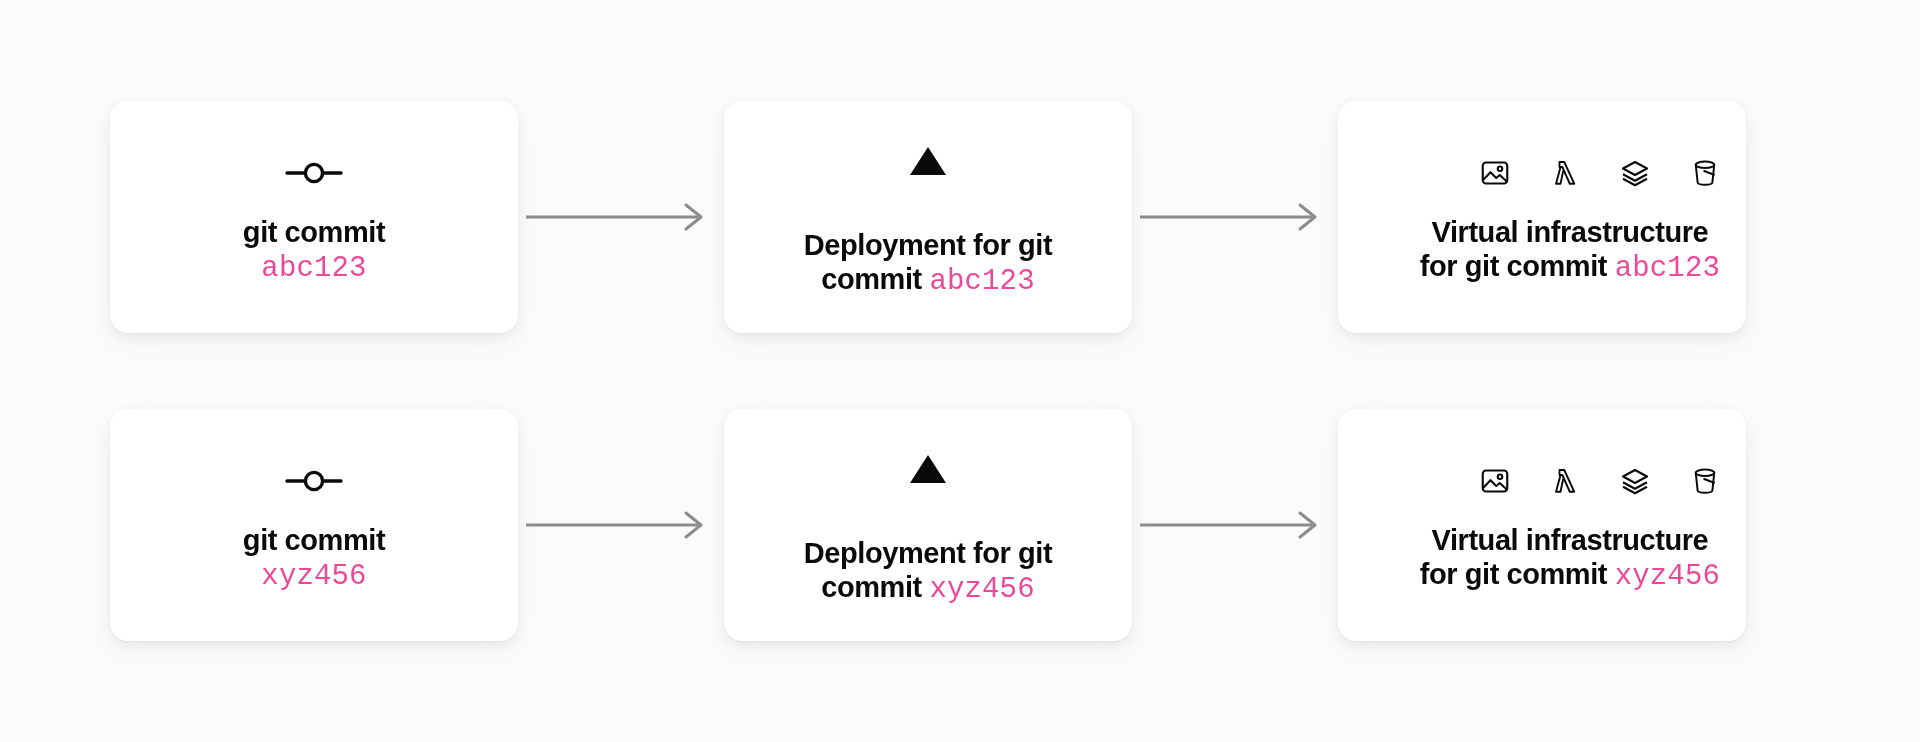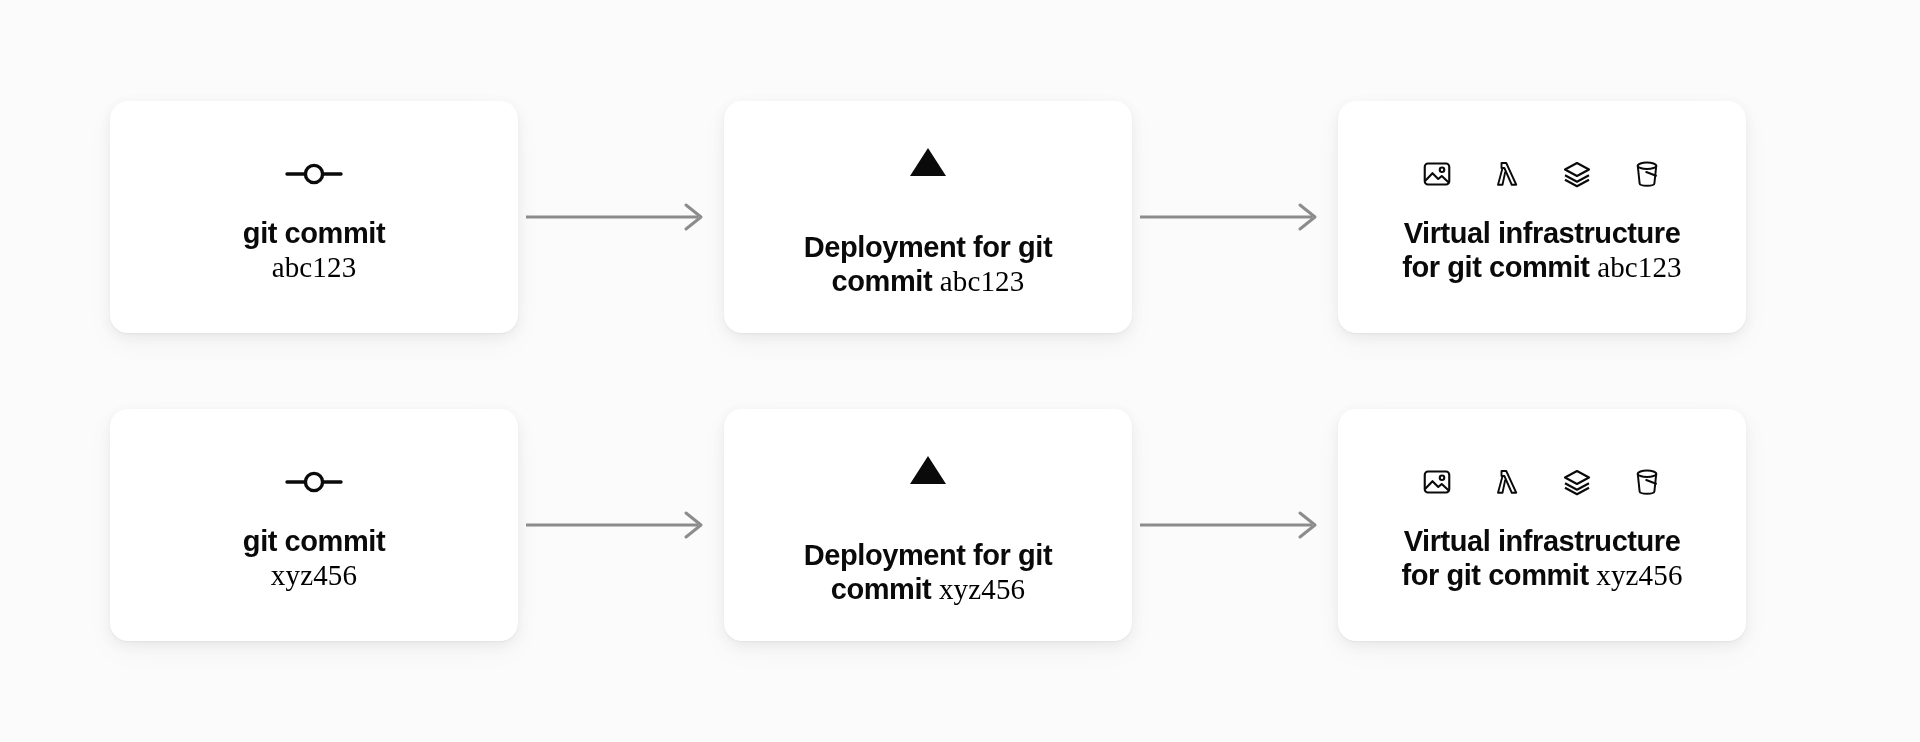--- a/index.html
+++ b/index.html
@@ -37,45 +37,45 @@
                 0 10px 30px rgba(0,0,0,0.035);
     display: flex;
     flex-direction: column;
     align-items: center;
     justify-content: center;
     padding: 30px 26px 34px;
   }
 
   .card-commit        { width: 408px; height: 232px; }
   .card-deployment    { width: 408px; height: 232px; gap: 27px; }
-  .card-infrastructure{ width: 408px; height: 232px; }
+  .card-infrastructure{ width: 408px; height: 232px; align-items: flex-end; }
 
   .icon-area {
     height: 58px;
     display: flex;
     align-items: center;
     justify-content: center;
     gap: 40px;
     margin-bottom: 14px;
   }
 
   .card-title {
     text-align: center;
     font-size: 29px;
     line-height: 1.17;
     font-weight: 700;
     color: #0a0a0a;
     letter-spacing: -0.015em;
   }
 
   .hash {
-    font-family: Liberation Serif, serif;
+    font-family: Liberation Mono, monospace;
     font-weight: 400;
     letter-spacing: 0.005em;
-    color: #000000;
+    color: #ec4899;
   }
 
   
   .arrow {
     flex: 0 0 auto;
     width: 190px;
     height: 34px;
     display: flex;
     align-items: center;
     justify-content: center;

